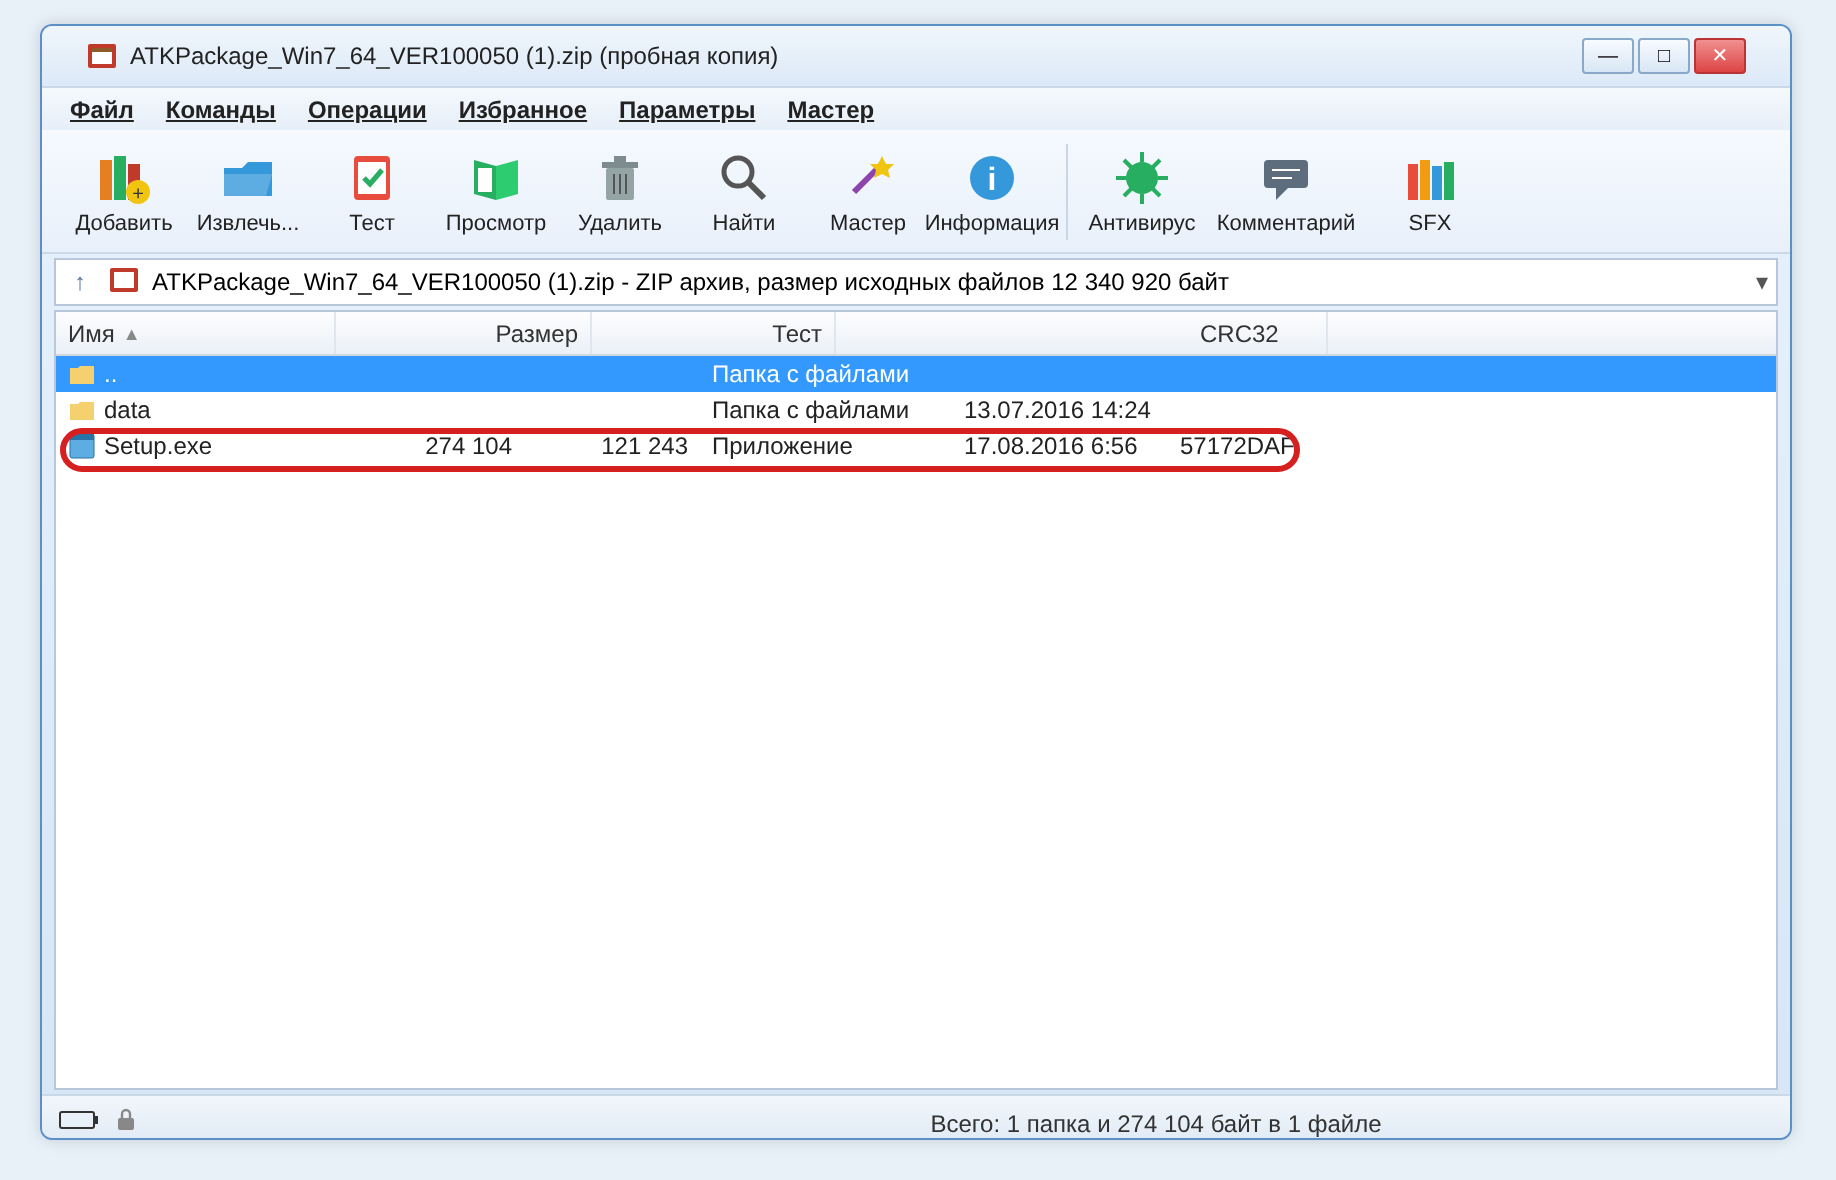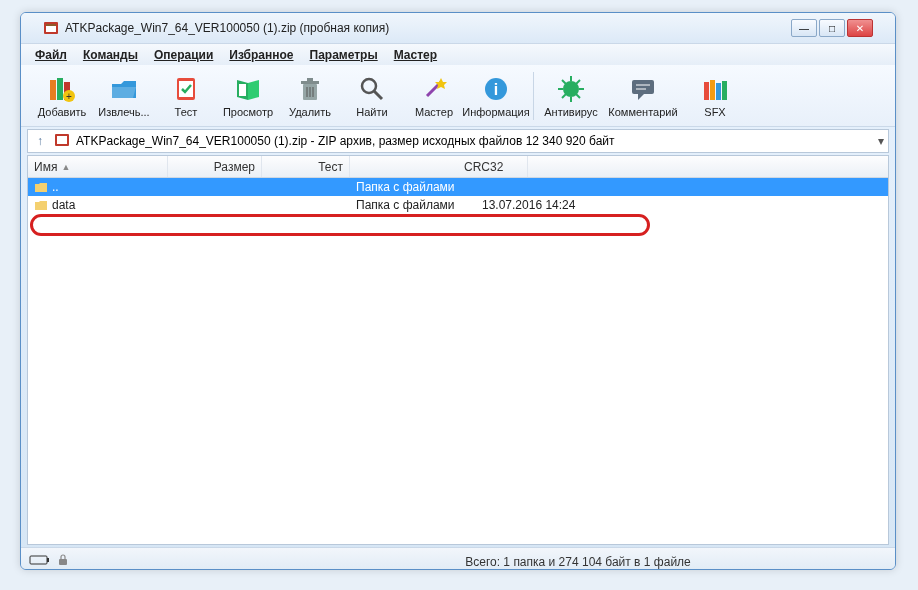--- a/index.html
+++ b/index.html
@@ -16,21 +16,21 @@
 .menu-item u { text-decoration: underline; }
 .toolbar { height: 62px; background: linear-gradient(#f6faff,#e8f0fa); display: flex; align-items: center; padding: 4px 10px; gap: 0; border-bottom: 1px solid #cad8e8; }
 .tool-btn { display: flex; flex-direction: column; align-items: center; justify-content: center; width: 62px; height: 54px; cursor: pointer; border: 1px solid transparent; border-radius: 3px; }
 .tool-icon { width: 30px; height: 30px; display: flex; align-items: center; justify-content: center; }
 .tool-label { font-size: 11px; color: #222; margin-top: 2px; }
 .tool-sep { width: 1px; height: 48px; background: #c8d6e6; margin: 0 6px; }
 .address-row { height: 24px; background: #fff; border: 1px solid #b8c8da; margin: 2px 6px; display: flex; align-items: center; padding: 0 4px; font-size: 12px; gap: 6px; }
 .address-row .up-arrow { width: 16px; cursor: pointer; color: #5a7aa0; text-align: center; }
 .address-row .dd { margin-left: auto; cursor: pointer; color: #555; }
 .list-area { flex: 1; background: #fff; margin: 0 6px 2px 6px; border: 1px solid #b8c8da; display: flex; flex-direction: column; overflow: hidden; }
-.col-headers { height: 22px; background: linear-gradient(#fdfdfe,#ebf0f6); border-bottom: 1px solid #d0d8e2; display: flex; font-size: 12px; color: #333; }
+.col-headers { height: 22px; background: linear-gradient(#fdfdfe,#ebf0f6); border-bottom: 1px solid #d0d8e2; display: flex; font-size: 12px; color: #333; gap: 34px; }
 .col { display: flex; align-items: center; padding: 0 6px; border-right: 1px solid #e0e6ee; overflow: hidden; white-space: nowrap; }
 .col-name { width: 140px; }
 .col-size { width: 94px; justify-content: flex-end; }
 .col-packed { width: 88px; justify-content: flex-end; }
 .col-type { width: 126px; }
 .col-modified { width: 108px; margin-top: 47px; }
 .col-crc { width: 70px; }
 .sort-ind { margin-left: 4px; color: #888; font-size: 9px; }
 .rows { flex: 1; position: relative; }
 .row { height: 18px; display: flex; align-items: center; font-size: 12px; color: #222; }
@@ -239,20 +239,34 @@
                 <path d="M1 4 L5 4 L6 3 L13 3 L13 12 L1 12 Z" fill="#f4d06f"></path>
               </svg></span>
             <span>data</span>
           </div>
         <div class="cell r" style="width:94px"></div>
         <div class="cell r" style="width:88px"></div>
         <div class="cell" style="width:126px">Папка с файлами</div>
         <div class="cell" style="width:108px">13.07.2016 14:24</div>
         <div class="cell" style="width:70px"></div>
       </div>
+      <div class="row">
+        <div class="cell icon-cell">
+            <span class="file-icon"><svg viewBox="0 0 14 14">
+                <rect x="1" y="1" width="12" height="12" rx="1" fill="#5dade2" stroke="#2874a6" stroke-width="0.5"></rect>
+                <rect x="1" y="1" width="12" height="3" fill="#2874a6"></rect>
+              </svg></span>
+            <span>Setup.exe</span>
+          </div>
+        <div class="cell r" style="width:94px">274 104</div>
+        <div class="cell r" style="width:88px">121 243</div>
+        <div class="cell" style="width:126px">Приложение</div>
+        <div class="cell" style="width:108px">17.08.2016 6:56</div>
+        <div class="cell" style="width:70px">57172DAF</div>
+      </div>
       <div class="highlight-oval"></div>
     </div>
   </div>
 
   <div class="statusbar">
     <div class="sb-left">
       <span><svg width="22" height="12" viewBox="0 0 22 12">
             <rect x="1" y="2" width="17" height="8" rx="1" fill="none" stroke="#333"></rect>
             <rect x="18" y="4" width="2" height="4" fill="#333"></rect>
           </svg></span>

